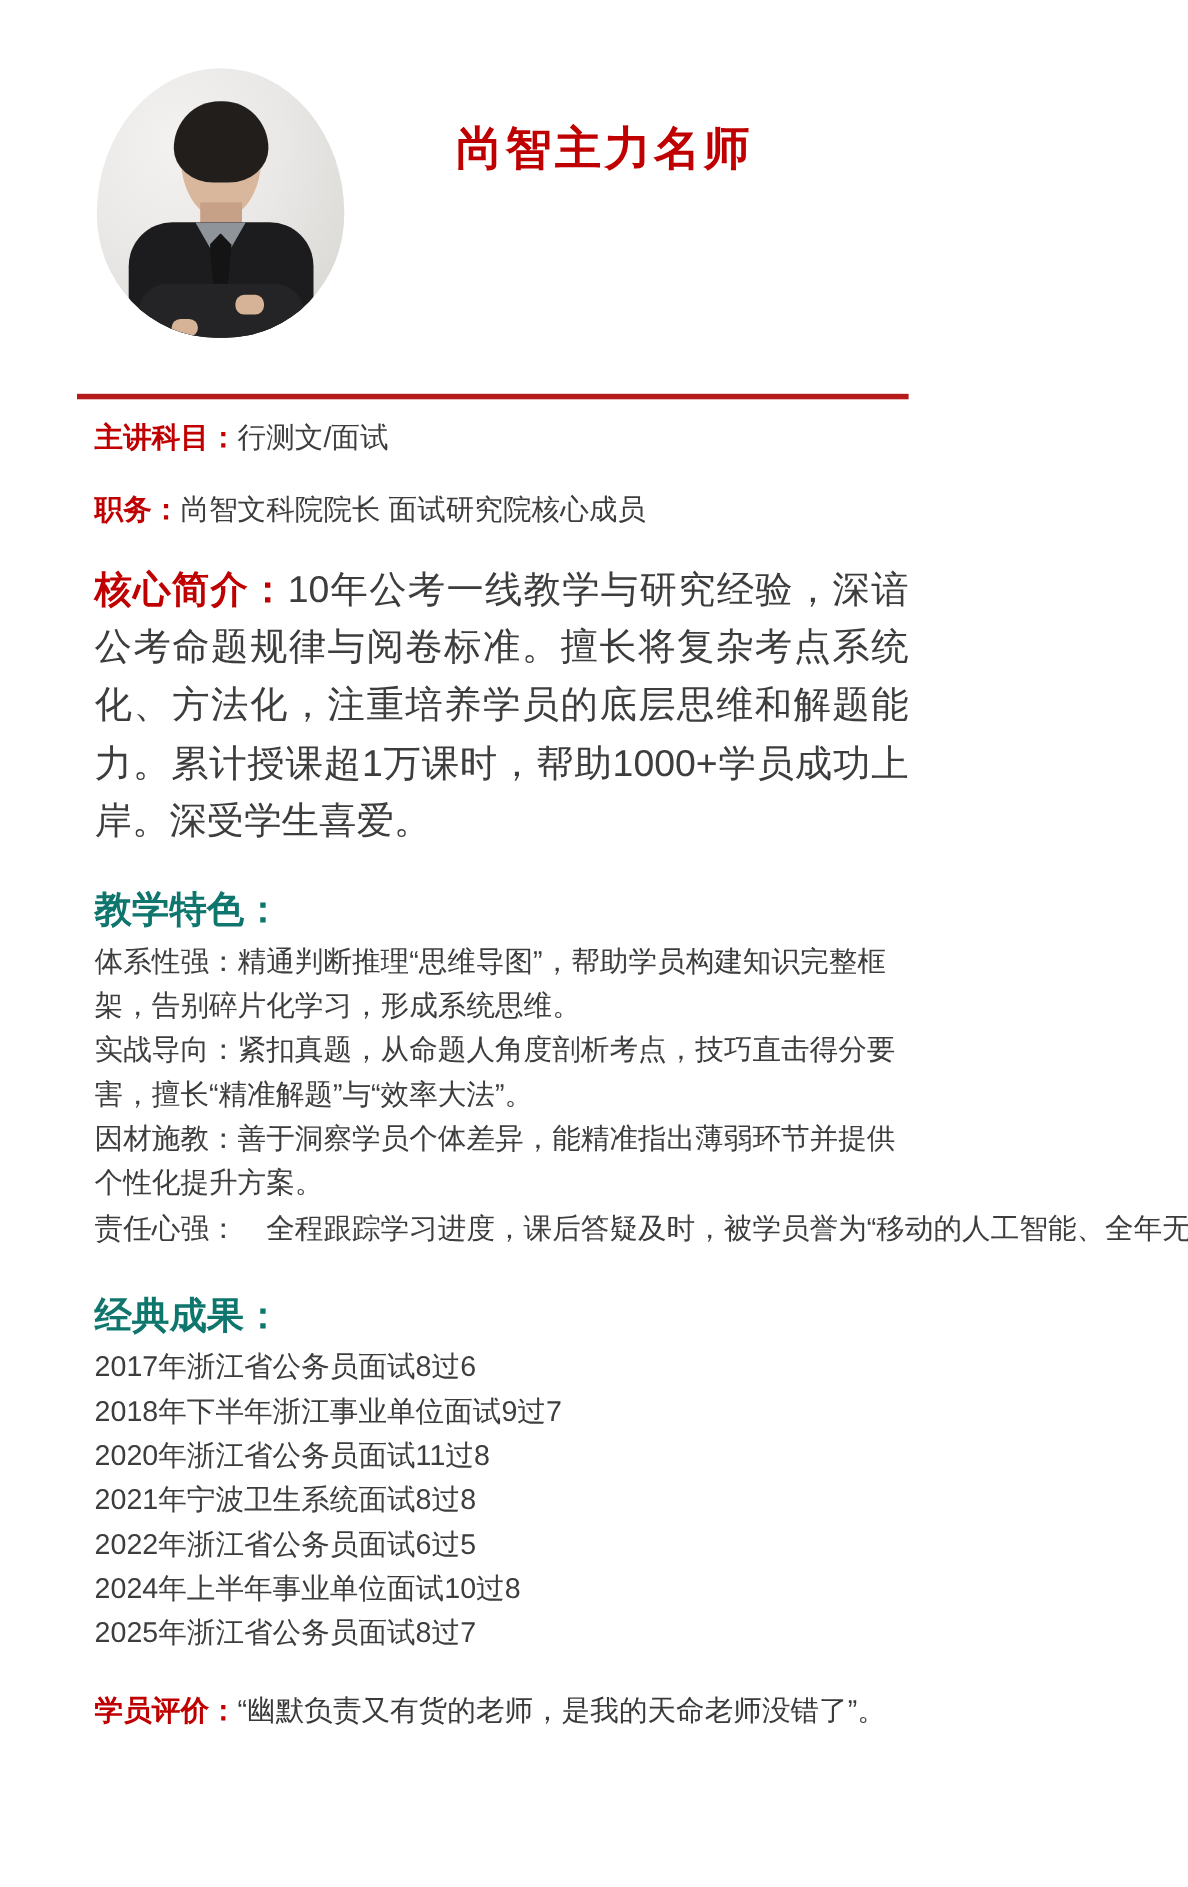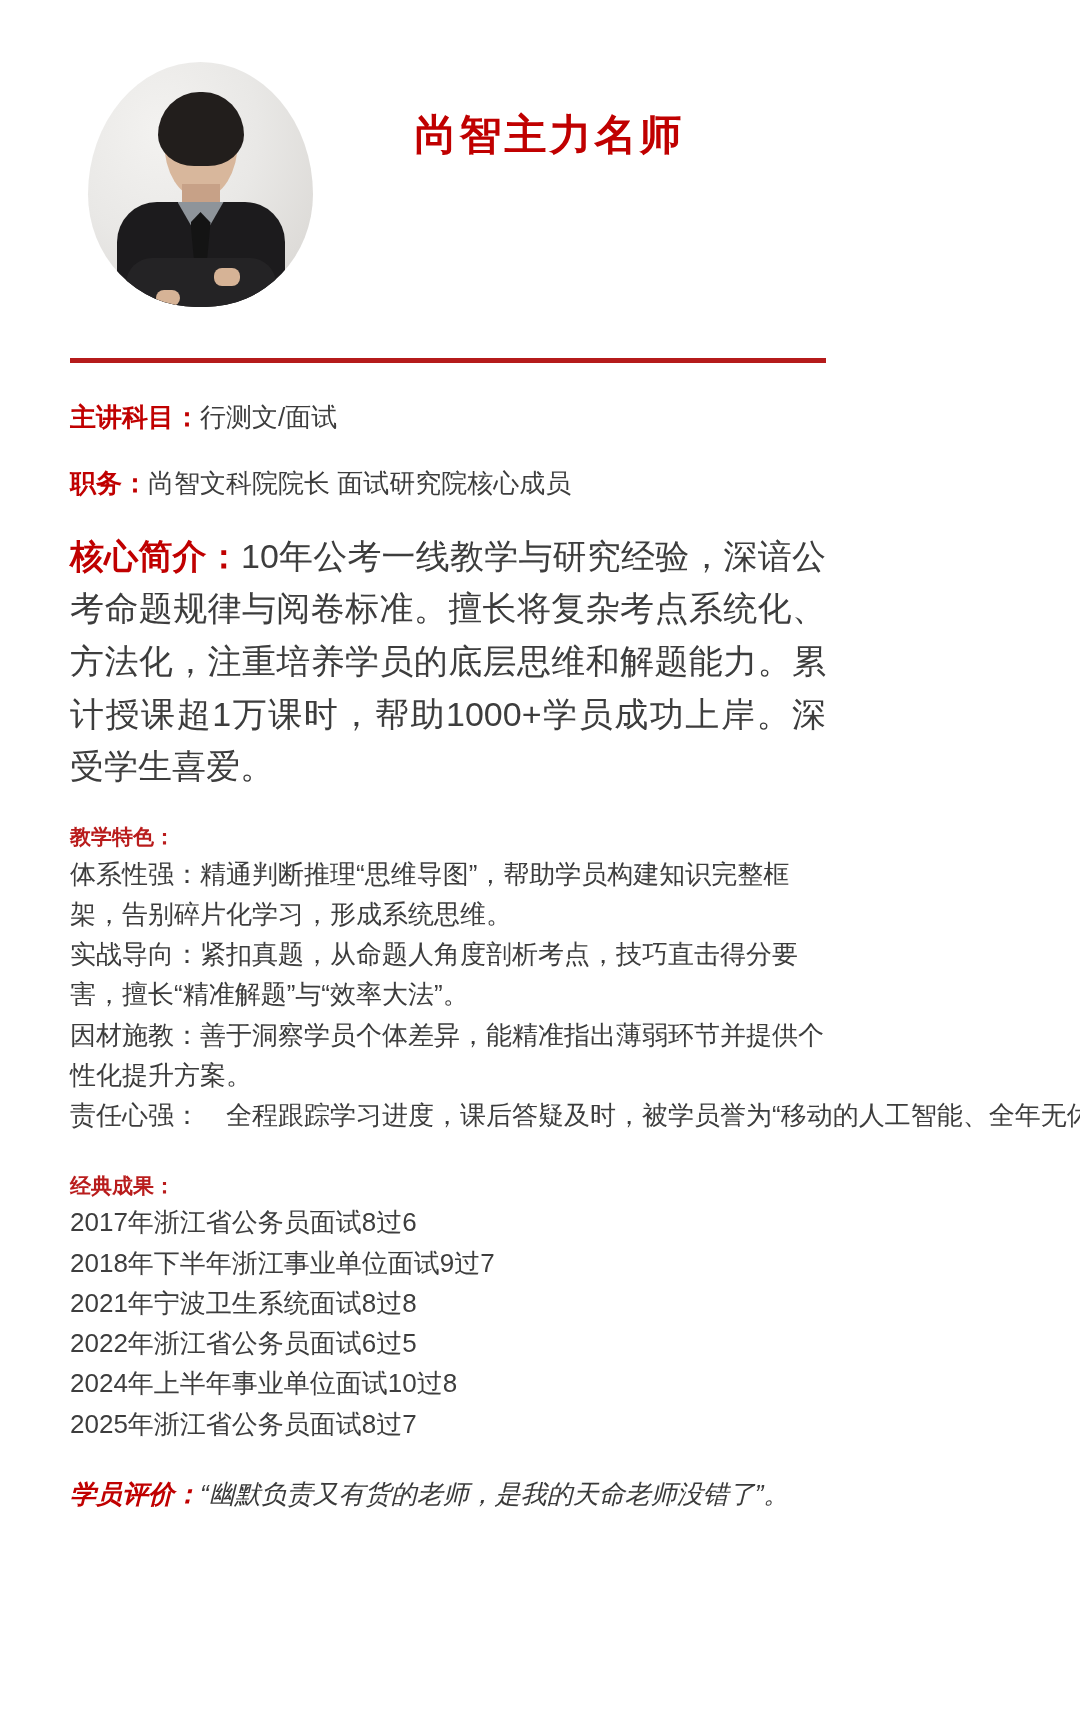--- a/index.html
+++ b/index.html
@@ -152,39 +152,40 @@
 
   
   .divider {
     margin: 28px 70px 0 70px;
     height: 5px;
     background: #b51b1b;
   }
 
   
   .content {
-    padding: 34px 70px 0 70px;
+    padding: 14px 70px 0 70px;
+    margin-left: 16px;
   }
   .row {
     font-size: 26px;
     line-height: 1.55;
     color: #3d3d3d;
     margin-bottom: 26px;
   }
   .lbl {
     color: #c00000;
     font-weight: bold;
   }
   .block {
     margin-bottom: 22px;
   }
   .block-head {
-    color: #b91c1c;
+    color: #0f766e;
     font-weight: bold;
-    font-size: 21px;
+    font-size: 34px;
     line-height: 1.55;
   }
   .block-line {
     font-size: 26px;
     line-height: 1.55;
     color: #3d3d3d;
   }
   .para {
     font-size: 34px;
     line-height: 1.55;
@@ -194,21 +195,20 @@
   }
   .ach-line {
     font-size: 26px;
     line-height: 1.55;
     color: #3d3d3d;
   }
   .review {
     font-size: 26px;
     line-height: 1.55;
     margin-top: 30px;
-    font-style: italic;
   }
   .sp { white-space: pre; }
 </style>
 </head>
 <body>
 
 <div class="page">
 
   <div class="header">
 
@@ -253,20 +253,21 @@
       <div class="block-line">体系性强：精通判断推理“思维导图”，帮助学员构建知识完整框架，告别碎片化学习，形成系统思维。</div>
       <div class="block-line">实战导向：紧扣真题，从命题人角度剖析考点，技巧直击得分要害，擅长“精准解题”与“效率大法”。</div>
       <div class="block-line">因材施教：善于洞察学员个体差异，能精准指出薄弱环节并提供个性化提升方案。</div>
       <div class="block-line sp">责任心强：　全程跟踪学习进度，课后答疑及时，被学员誉为“移动的人工智能、全年无休的答疑题库”。</div>
     </div>
 
     <div class="block" style="margin-top:34px;">
       <div class="block-head">经典成果：</div>
       <div class="ach-line">2017年浙江省公务员面试8过6</div>
       <div class="ach-line">2018年下半年浙江事业单位面试9过7</div>
+      <div class="ach-line">2020年浙江省公务员面试11过8</div>
       <div class="ach-line">2021年宁波卫生系统面试8过8</div>
       <div class="ach-line">2022年浙江省公务员面试6过5</div>
       <div class="ach-line">2024年上半年事业单位面试10过8</div>
       <div class="ach-line">2025年浙江省公务员面试8过7</div>
     </div>
 
     <div class="review">
       <span class="lbl">学员评价：</span><span>“幽默负责又有货的老师，是我的天命老师没错了”。</span>
     </div>
 

